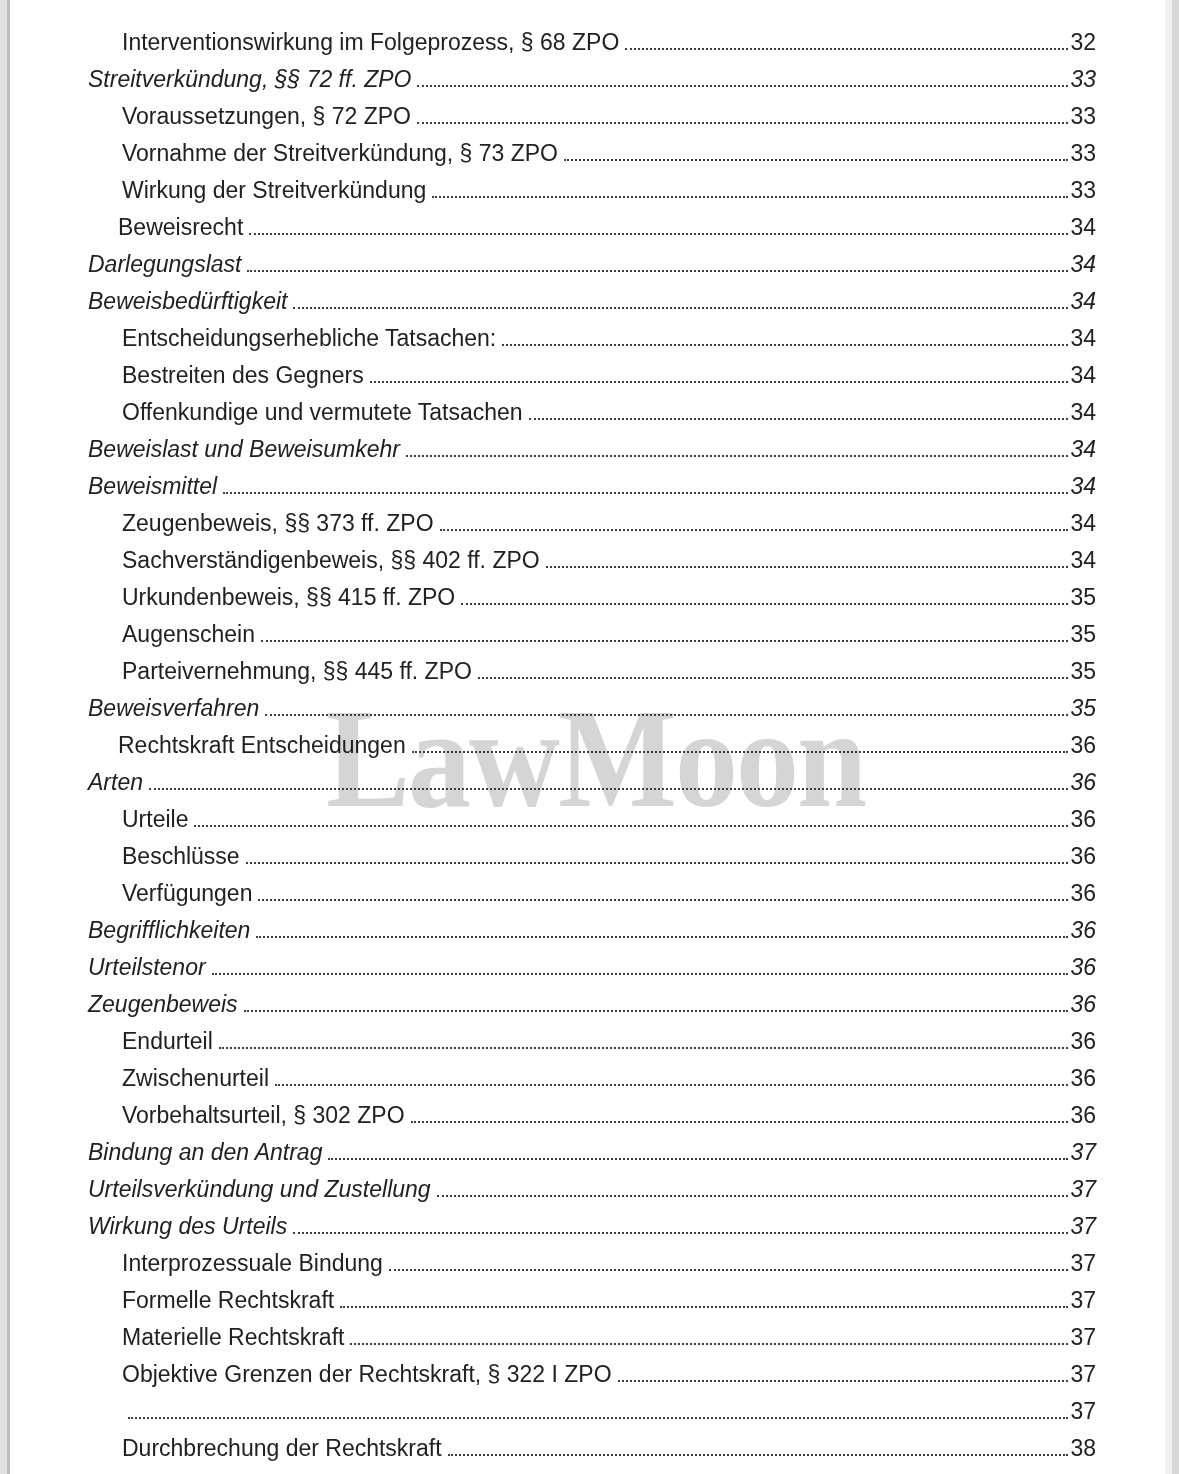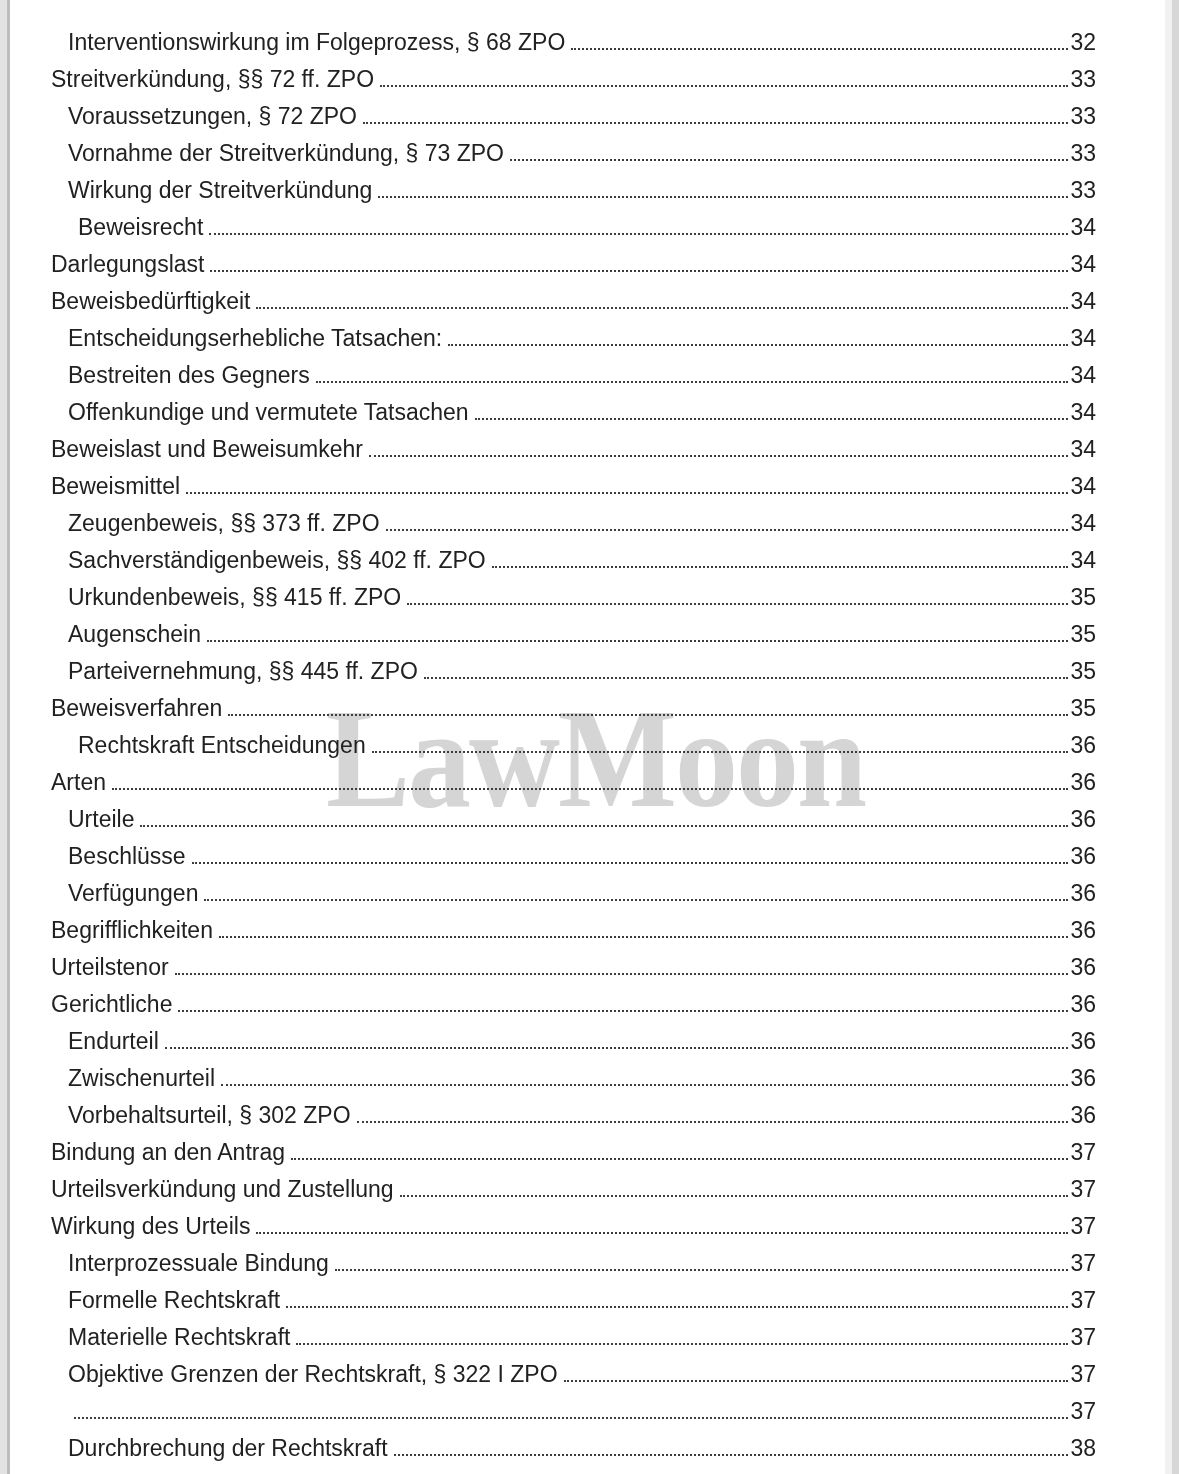--- a/index.html
+++ b/index.html
@@ -62,23 +62,23 @@
   }
   .toc-row {
     display: flex;
     align-items: baseline;
     height: 37px;
     line-height: 37px;
     font-size: 23px;
     padding-right: 70px;
     white-space: nowrap;
   }
-  .toc-row.level-1 { padding-left: 68px; }
-  .toc-row.level-2 { padding-left: 41px; }
-  .toc-row.level-3 { padding-left: 58px; }
+  .toc-row.level-1 { padding-left: 68px; margin-left: 40px; }
+  .toc-row.level-2 { padding-left: 78px; font-style: italic; }
+  .toc-row.level-3 { padding-left: 112px; }
 
   .toc-label {
     flex: 0 0 auto;
   }
   .dot-leader {
     flex: 1 1 auto;
     height: 0;
     border-bottom: 2px dotted #3d3d3d;
     margin: 0 2px 0 6px;
     min-width: 10px;
@@ -223,21 +223,21 @@
       <span class="toc-label">Begrifflichkeiten</span>
       <span class="dot-leader"></span>
       <span class="toc-page">36</span>
     </div>
     <div class="toc-row level-2">
       <span class="toc-label">Urteilstenor</span>
       <span class="dot-leader"></span>
       <span class="toc-page">36</span>
     </div>
     <div class="toc-row level-2">
-      <span class="toc-label">Gerichtliche</span>
+      <span class="toc-label">Zeugenbeweis</span>
       <span class="dot-leader"></span>
       <span class="toc-page">36</span>
     </div>
     <div class="toc-row level-3">
       <span class="toc-label">Endurteil</span>
       <span class="dot-leader"></span>
       <span class="toc-page">36</span>
     </div>
     <div class="toc-row level-3">
       <span class="toc-label">Zwischenurteil</span>

